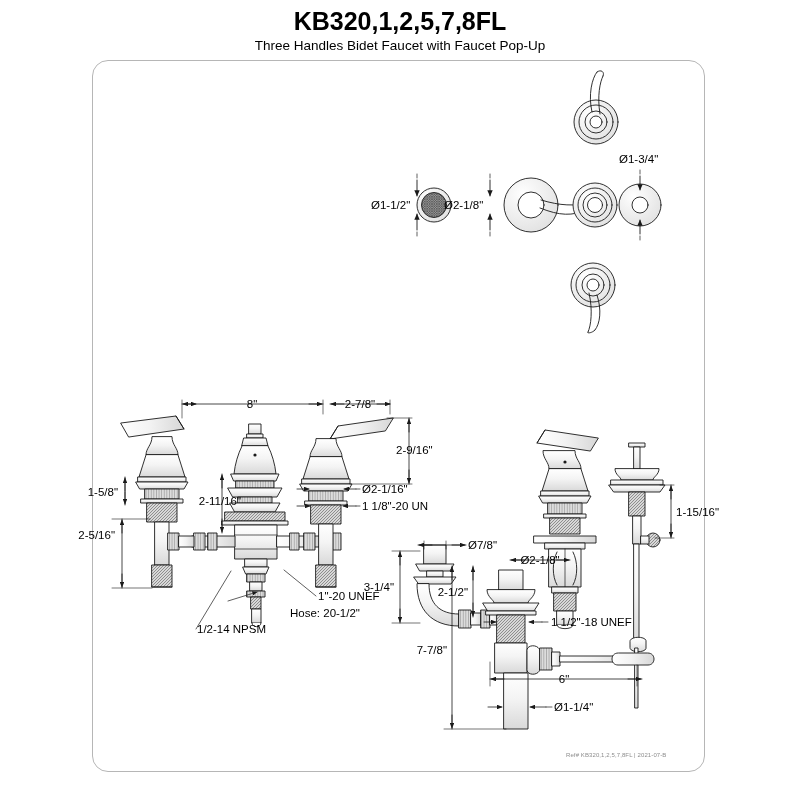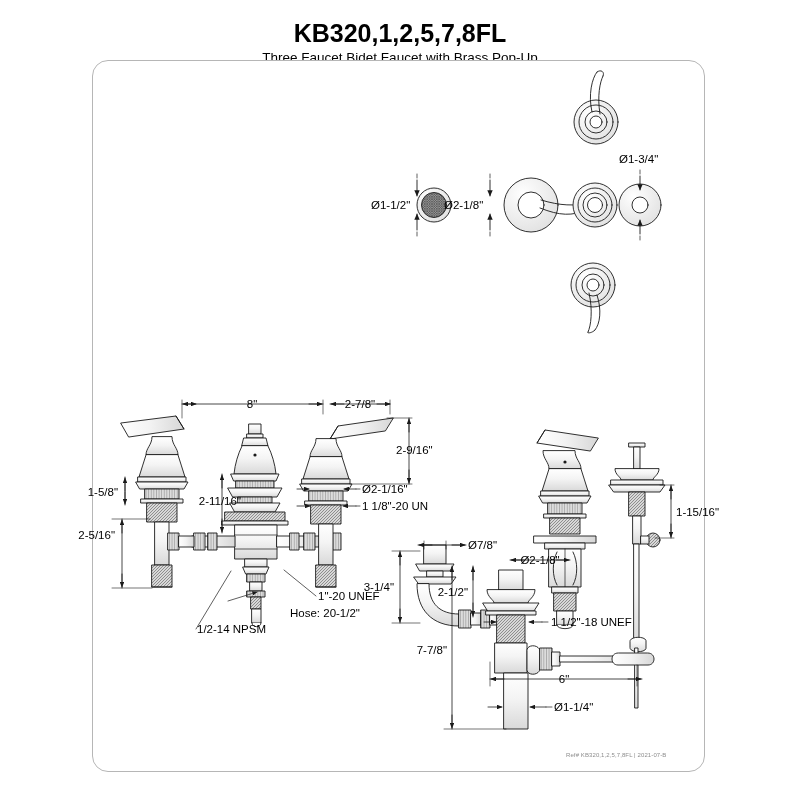--- a/index.html
+++ b/index.html
@@ -15,21 +15,20 @@
     font-family: "Liberation Sans", sans-serif;
     overflow: hidden;
   }
   
   #header {
     position: absolute;
     top: 0; left: 0;
     width: 800px;
     text-align: center;
     padding-top: 6px;
-    margin-top: 12px;
   }
   #model-title {
     font-size: 25px;
     font-weight: bold;
     color: #000;
     letter-spacing: 0px;
     line-height: 30px;
   }
   #product-subtitle {
     font-size: 13.5px;
@@ -68,21 +67,21 @@
     white-space: nowrap;
   }
 </style>
 </head>
 <body>
 
 <div id="page">
 
   <div id="header">
     <div id="model-title">KB320,1,2,5,7,8FL</div>
-    <div id="product-subtitle">Three Faucet Bidet Faucet with Brass Pop-Up</div>
+    <div id="product-subtitle">Three Handles Bidet Faucet with Faucet Pop-Up</div>
   </div>
 
   <div id="sheet"></div>
 
   <div id="canvas">
   <svg width="800" height="800" viewBox="0 0 800 800" xmlns="http://www.w3.org/2000/svg">
     <defs>
       <marker id="ar" markerWidth="9" markerHeight="7" refX="8.5" refY="3.5" orient="auto">
         <polygon points="0,0 9,3.5 0,7" fill="#1a1a1a"></polygon>
       </marker>

